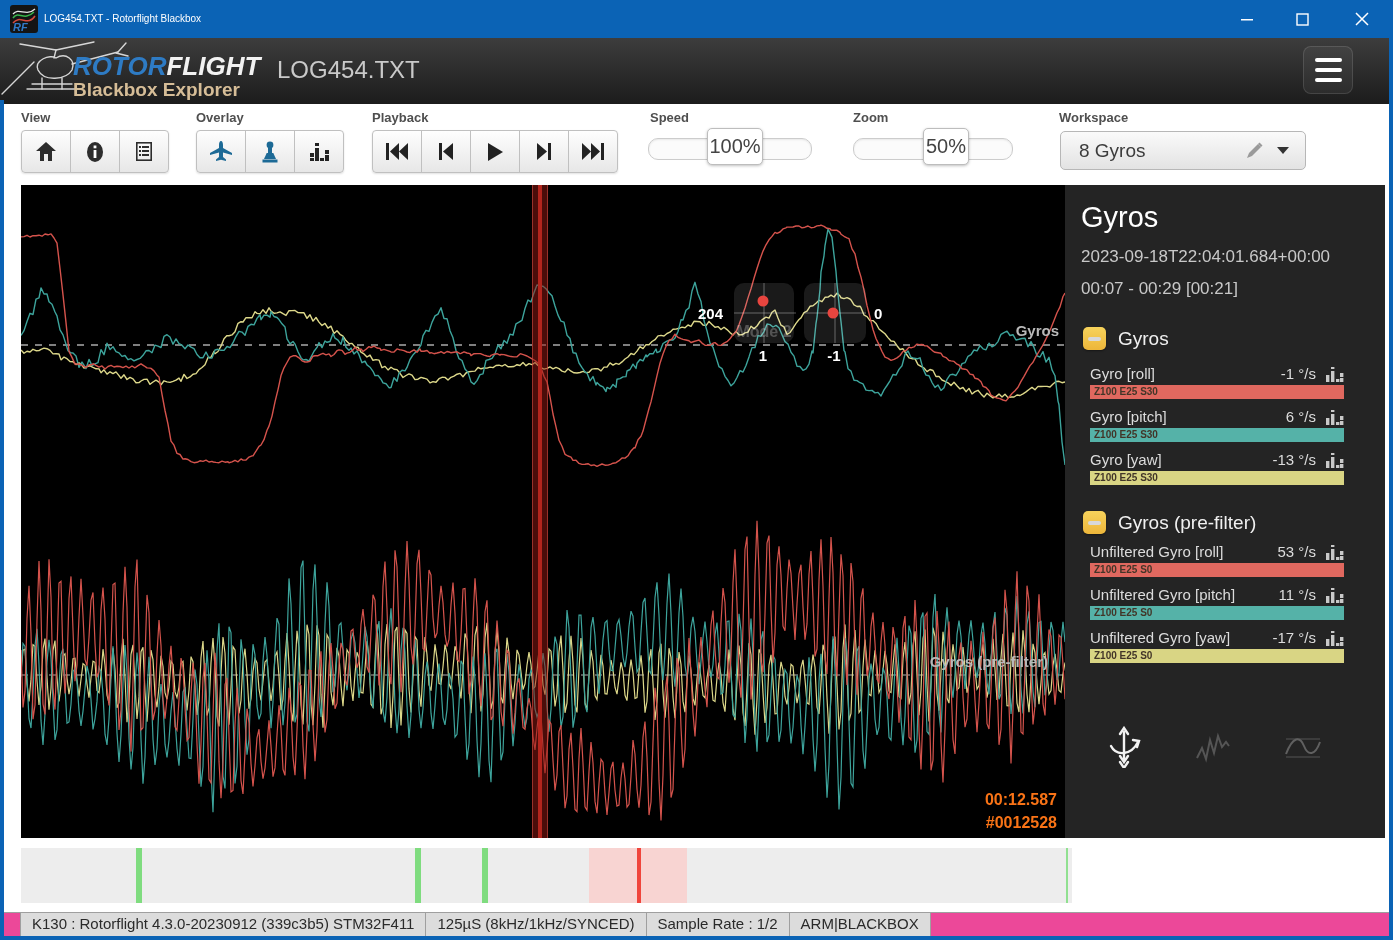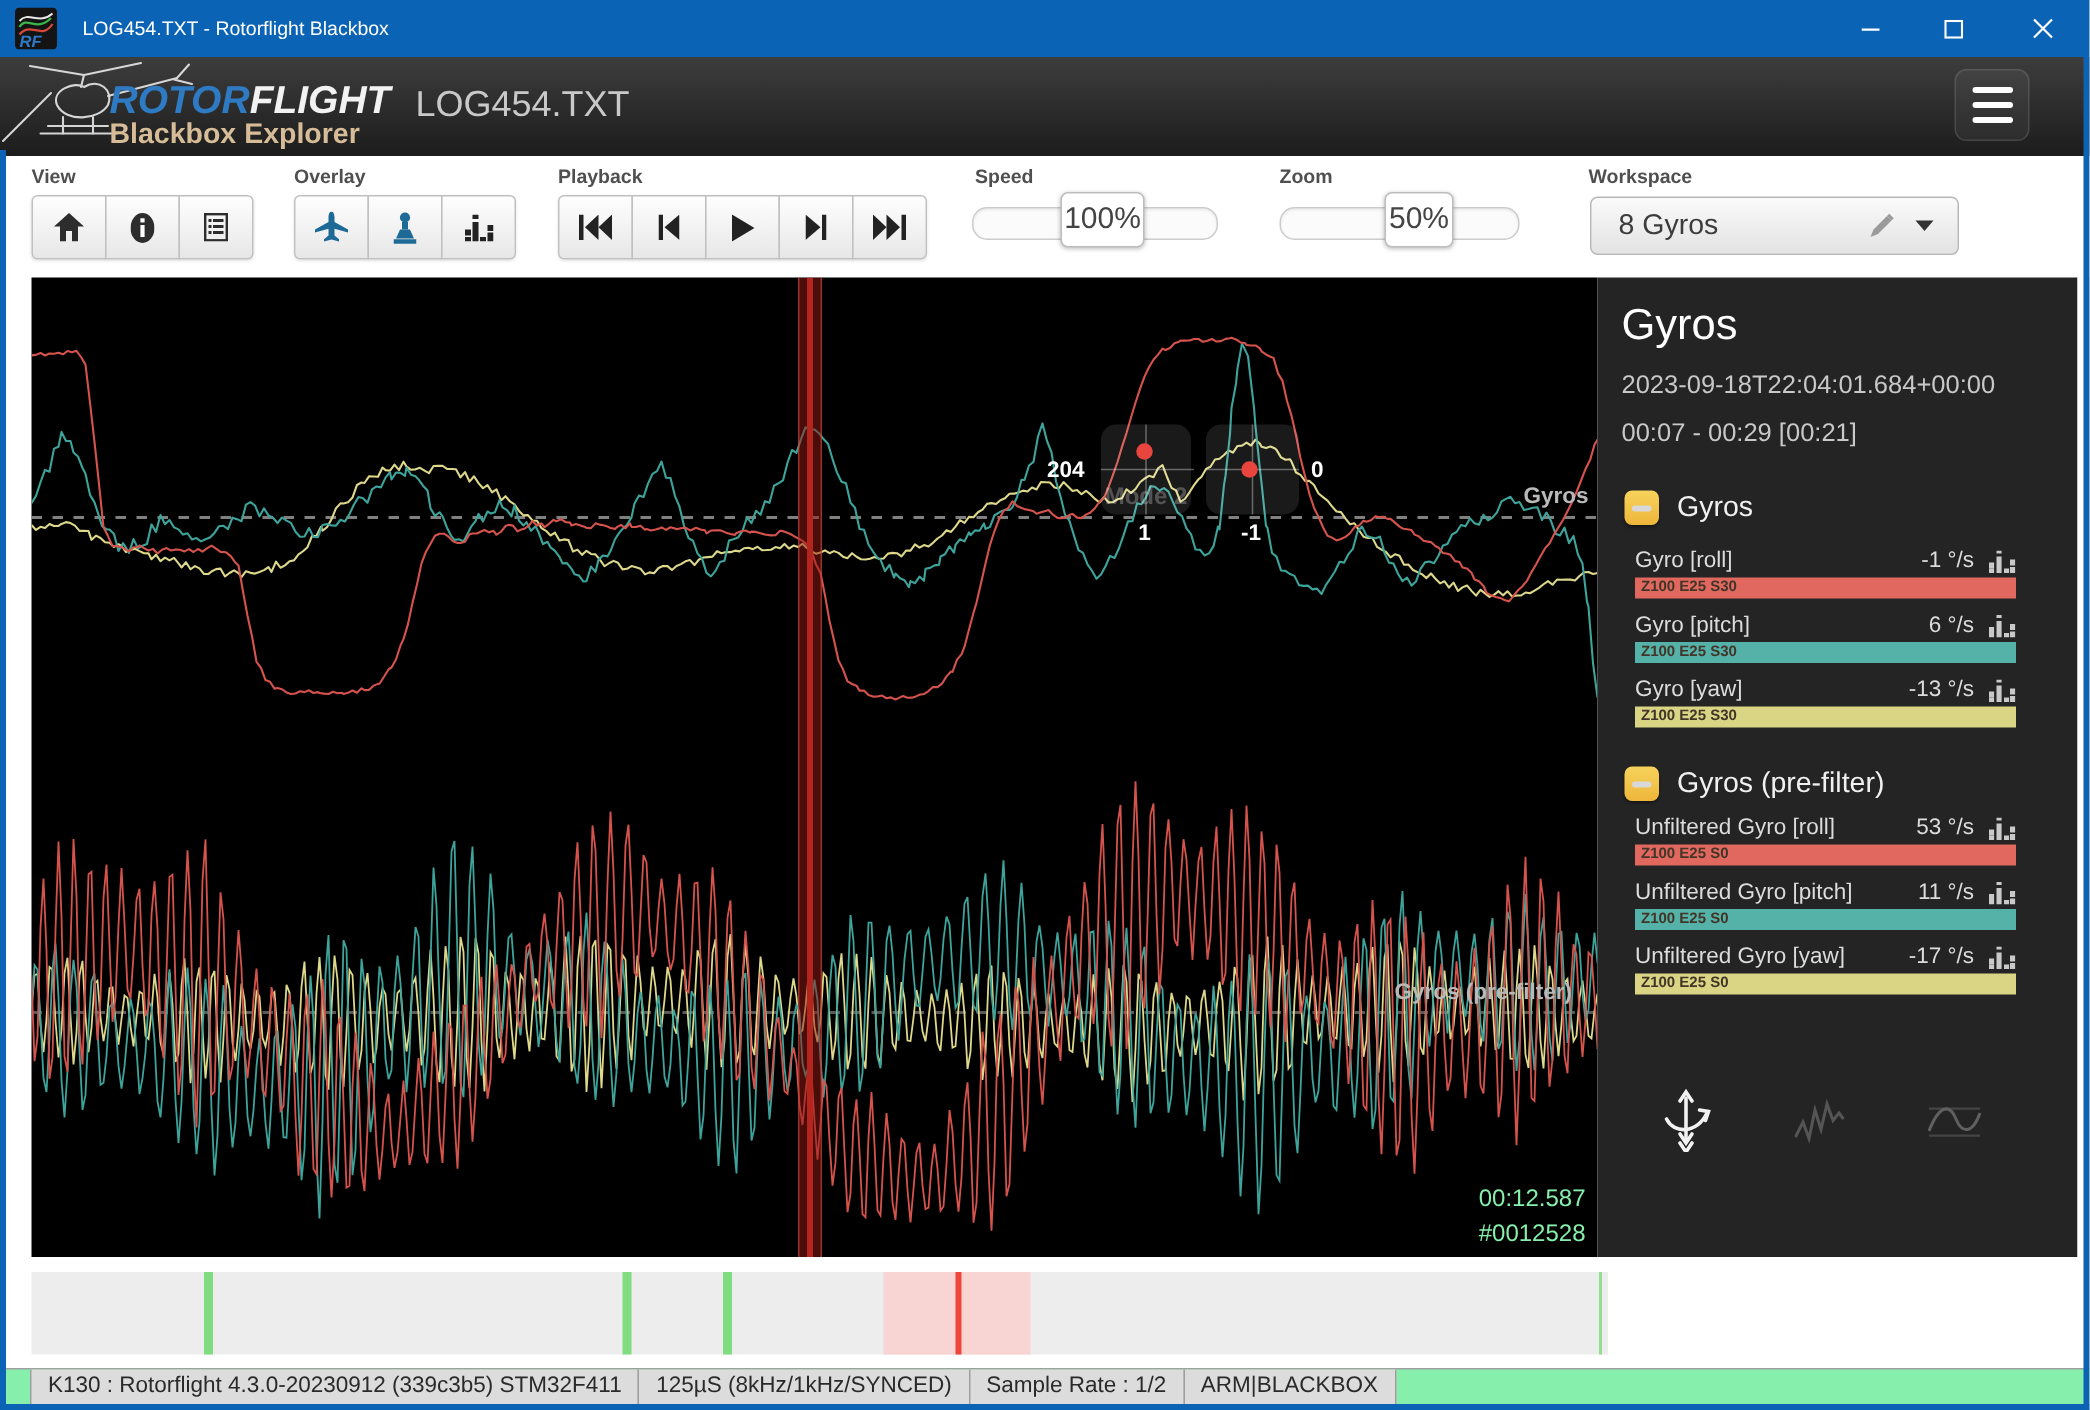--- a/index.html
+++ b/index.html
@@ -4,21 +4,21 @@
 <style>
   * { box-sizing: border-box; margin:0; padding:0; }
   html,body { width:1393px; height:940px; overflow:hidden; background:#fff;
               font-family:"Liberation Sans", sans-serif; }
   #app { position:relative; width:1393px; height:940px; background:#fff; }
   .abs { position:absolute; }
 
   
   #titlebar { left:0; top:0; width:1393px; height:38px; background:#0b63b5; color:#fff; }
   #app-icon { left:10px; top:5px; width:28px; height:28px; }
-  #win-title { left:55px; top:0; height:38px; line-height:38px; font-size:13px; color:#fff; }
+  #win-title { left:44px; top:0; height:38px; line-height:38px; font-size:10px; color:#fff; }
   .win-btn { top:0; width:46px; height:38px; display:flex; align-items:center; justify-content:center; }
   #btn-min { left:1224px; } #btn-max { left:1279px; } #btn-close { left:1339px; }
 
   
   #appheader { left:0; top:38px; width:1393px; height:66px;
                background:linear-gradient(#3d3d3d,#1c1c1c); overflow:hidden; }
   #heli { left:-6px; top:0px; }
   #brand { left:73px; top:13px; font-style:italic; font-weight:bold; font-size:26px; letter-spacing:0px; }
   #brand .b1 { color:#2e7bc4; } #brand .b2 { color:#f2f2f2; }
   #brand-sub { left:73px; top:41px; font-size:19px; font-weight:bold; color:#d6bd97; font-style:normal; }
@@ -47,21 +47,21 @@
                   display:flex; align-items:center; }
   #workspace-dd .val { font-size:19px; color:#3c3c3c; margin-left:18px; flex:1; }
   .caret { width:0; height:0; border-left:6px solid transparent; border-right:6px solid transparent;
            border-top:7px solid #333; margin:0 16px 0 14px; }
 
   
   #graph { left:21px; top:185px; width:1044px; height:653px; background:#000; overflow:hidden; }
   .gl { position:absolute; color:#fff; font-weight:bold; font-size:15px; white-space:nowrap; }
   #lbl-top-graph,#lbl-bottom-graph { color:#b9b9b9; }
   #lbl-mode { color:rgba(255,255,255,.25); font-size:16px; }
-  #lbl-time,#lbl-frame { color:#86efac; font-size:16px; font-weight:normal;text-align:center; }
+  #lbl-time,#lbl-frame { color:#f97316; font-size:16px; font-weight:bold;text-align:center; }
 
   #sidebar { left:1065px; top:185px; width:320px; height:653px; background:#242424; }
   #sb-scroll { left:1385px; top:185px; width:4px; height:653px; background:#fff; }
   #sb-title { left:16px; top:16px; font-size:29px; color:#fff; }
   #sb-date { left:16px; top:62px; font-size:17px; color:#c8c8c8; }
   #sb-range { left:16px; top:94px; font-size:17px; color:#c8c8c8; }
   .sb-group-hdr { position:absolute; left:18px; display:flex; align-items:center; gap:12px; }
   .minus-icon { width:23px; height:23px; border-radius:5px; background:linear-gradient(#f7d35c,#edb63a);
                 box-shadow:0 1px 2px rgba(0,0,0,.4); display:flex; align-items:center; justify-content:center; }
   .minus-icon .dash { width:13px; height:4px; background:#d8d8d8; border-radius:2px; }
@@ -75,21 +75,21 @@
   #tools { left:1065px; top:726px; width:320px; height:46px; }
   #graph-setup-btn { left:1080px; top:773px; width:267px; height:40px; background:#fcfcfc;
                      border:1px solid #c9c9c9; border-radius:4px; font-size:18px; color:#333;
                      display:flex; align-items:center; justify-content:center; }
 
   
   #timeline { left:21px; top:848px; width:1051px; height:55px; background:#ededed; }
   #timeline .mk { position:absolute; top:0; height:55px; }
 
   
-  #statusbar { left:0; top:912px; width:1393px; height:25px; background:#86efac;
+  #statusbar { left:0; top:912px; width:1393px; height:25px; background:#ec4899;
                border-top:1px solid #9f9f9f; border-bottom:1px solid #9f9f9f;
                display:flex; padding-left:21px; }
   .sb-cell { height:23px; line-height:22px; padding:0 11px; font-size:15px; color:#2a2a2a;
              border:1px solid #9f9f9f; border-top:none; border-bottom:none; margin-left:-1px;
              background:#dcdcdc; white-space:nowrap; }
 
   
   .blue-edge { background:#0b63b5; }
 </style>
 </head>

